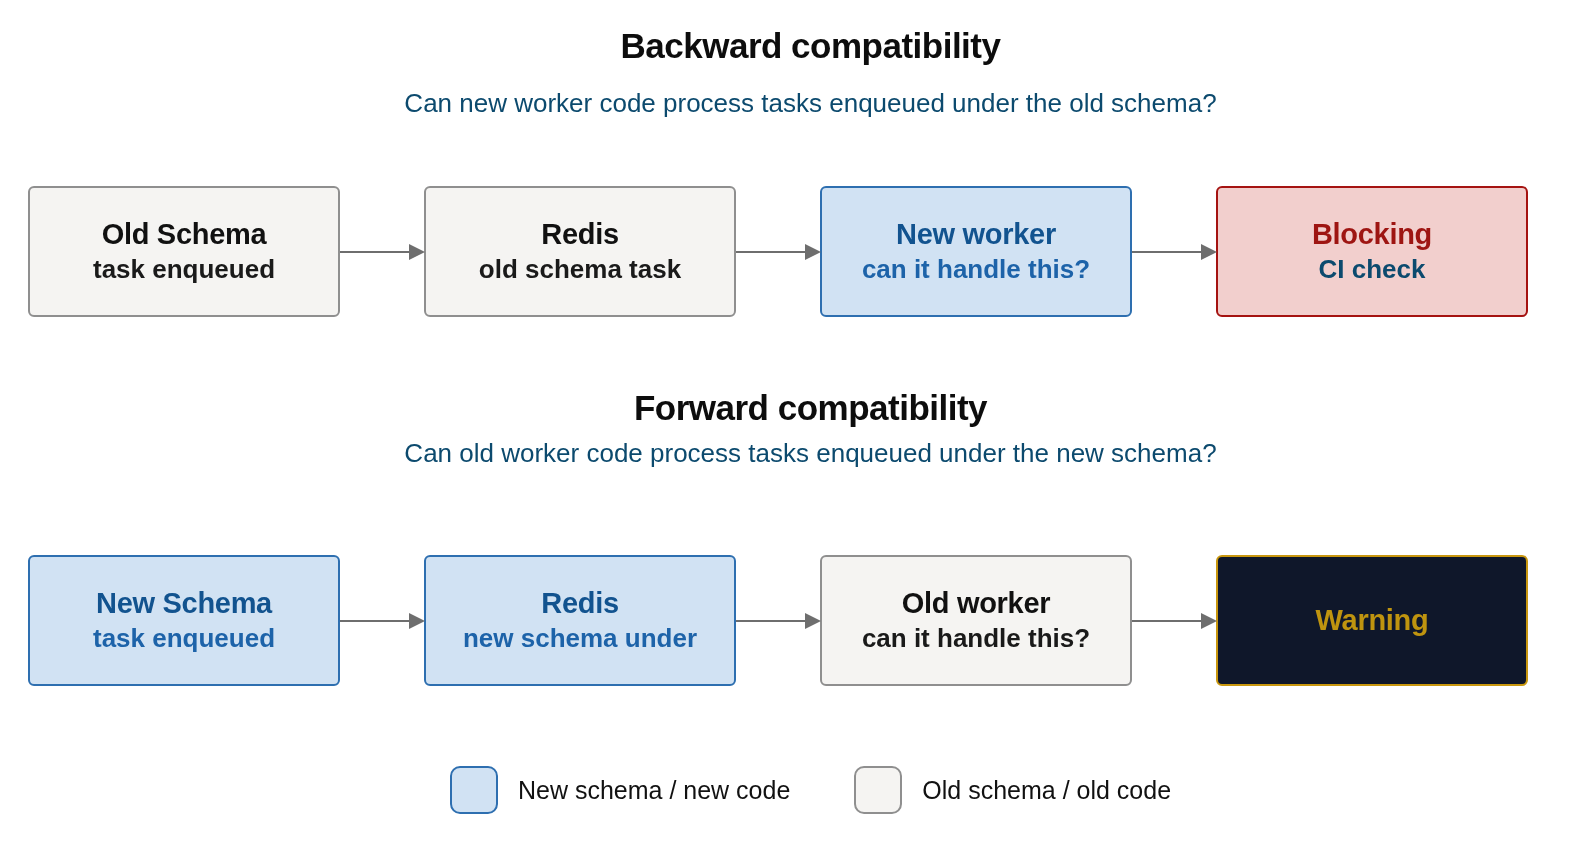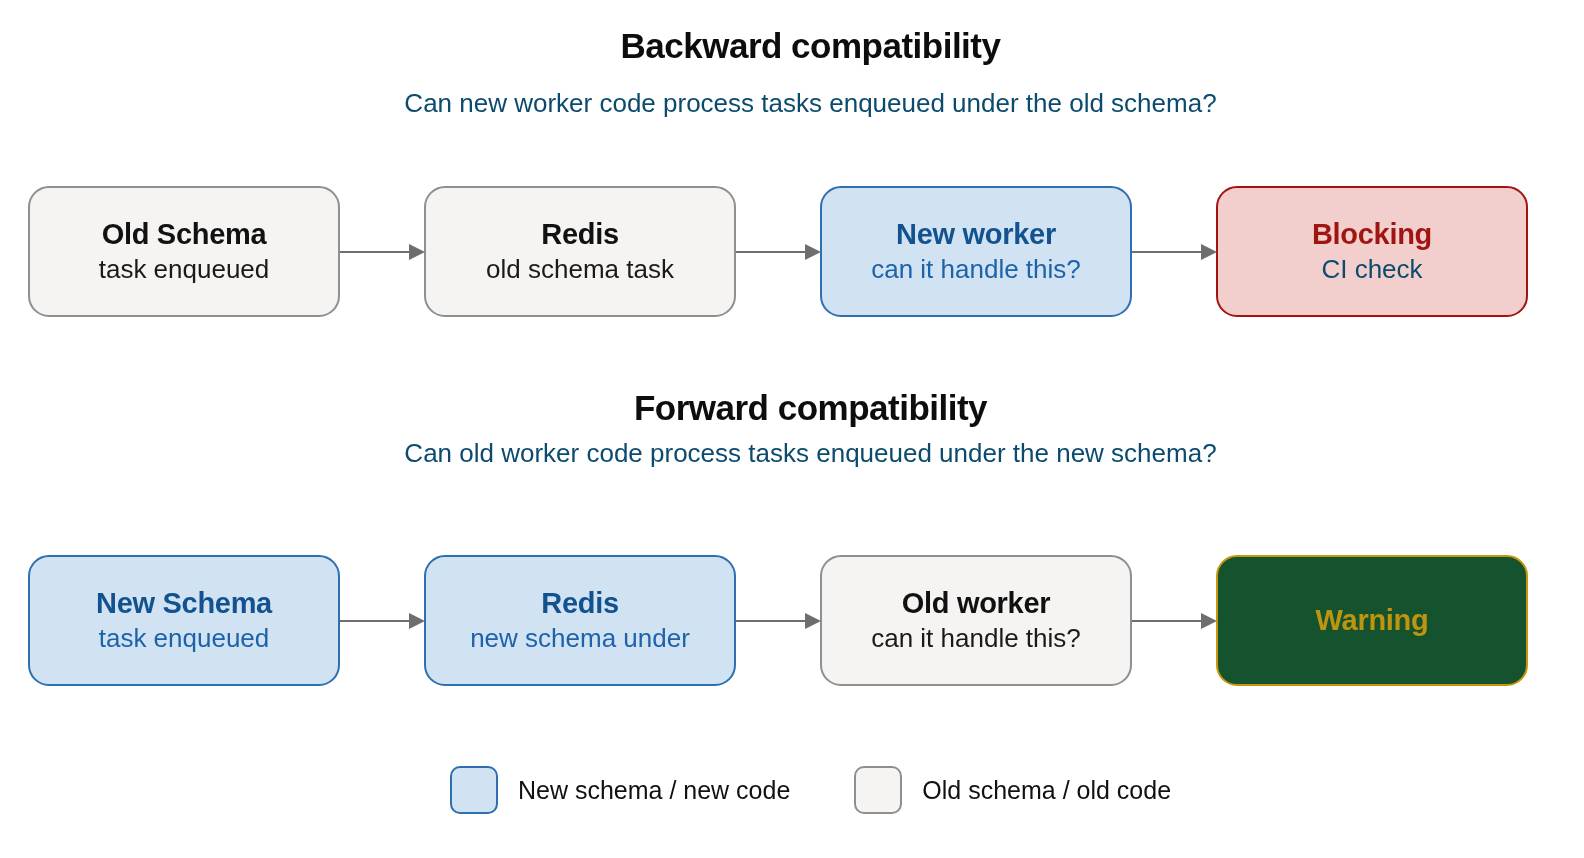--- a/index.html
+++ b/index.html
@@ -21,42 +21,42 @@
     position:absolute; left:0; width:100%;
     text-align:center;
     font-size:26px; font-weight:400; color:#0c4a6e;
   }
   .flow-row {
     position:absolute; left:28px; width:1500px; height:131px;
     display:flex; align-items:stretch;
   }
   .node {
     width:312px; flex:0 0 312px;
-    border-radius:21px;
+    border-radius:6px;
     display:flex; flex-direction:column;
     align-items:center; justify-content:center;
     box-sizing:border-box;
     text-align:center;
   }
   .node-title  { font-size:29px; font-weight:700; line-height:1.25; letter-spacing:-0.3px; }
-  .node-sub    { font-size:26px; font-weight:400; line-height:1.3; }
+  .node-sub    { font-size:26px; font-weight:700; line-height:1.3; }
 
   .node.neutral { background:#f5f4f2; border:2px solid #8f8f8f; }
   .node.neutral .node-title { color:#111111; }
   .node.neutral .node-sub   { color:#1a1a1a; }
 
   .node.blue { background:#d1e2f3; border:2px solid #2e6fb0; }
   .node.blue .node-title { color:#12538f; }
   .node.blue .node-sub   { color:#1d63a9; }
 
   .node.red { background:#f2cfcd; border:2px solid #a51311; }
   .node.red .node-title { color:#9e1512; }
   .node.red .node-sub   { color:#0c4a6e; }
 
-  .node.yellow { background:#14532d; border:2px solid #c9970e; }
+  .node.yellow { background:#0f172a; border:2px solid #c9970e; }
   .node.yellow .node-title { color:#bf940f; }
 
   .arrow { flex:1 1 auto; position:relative; }
   .arrow::before {
     content:""; position:absolute; left:0; right:13px; top:50%;
     height:2px; margin-top:-1px; background:#6e6e6e;
   }
   .arrow::after {
     content:""; position:absolute; right:-1px; top:50%; margin-top:-8px;
     width:0; height:0;

